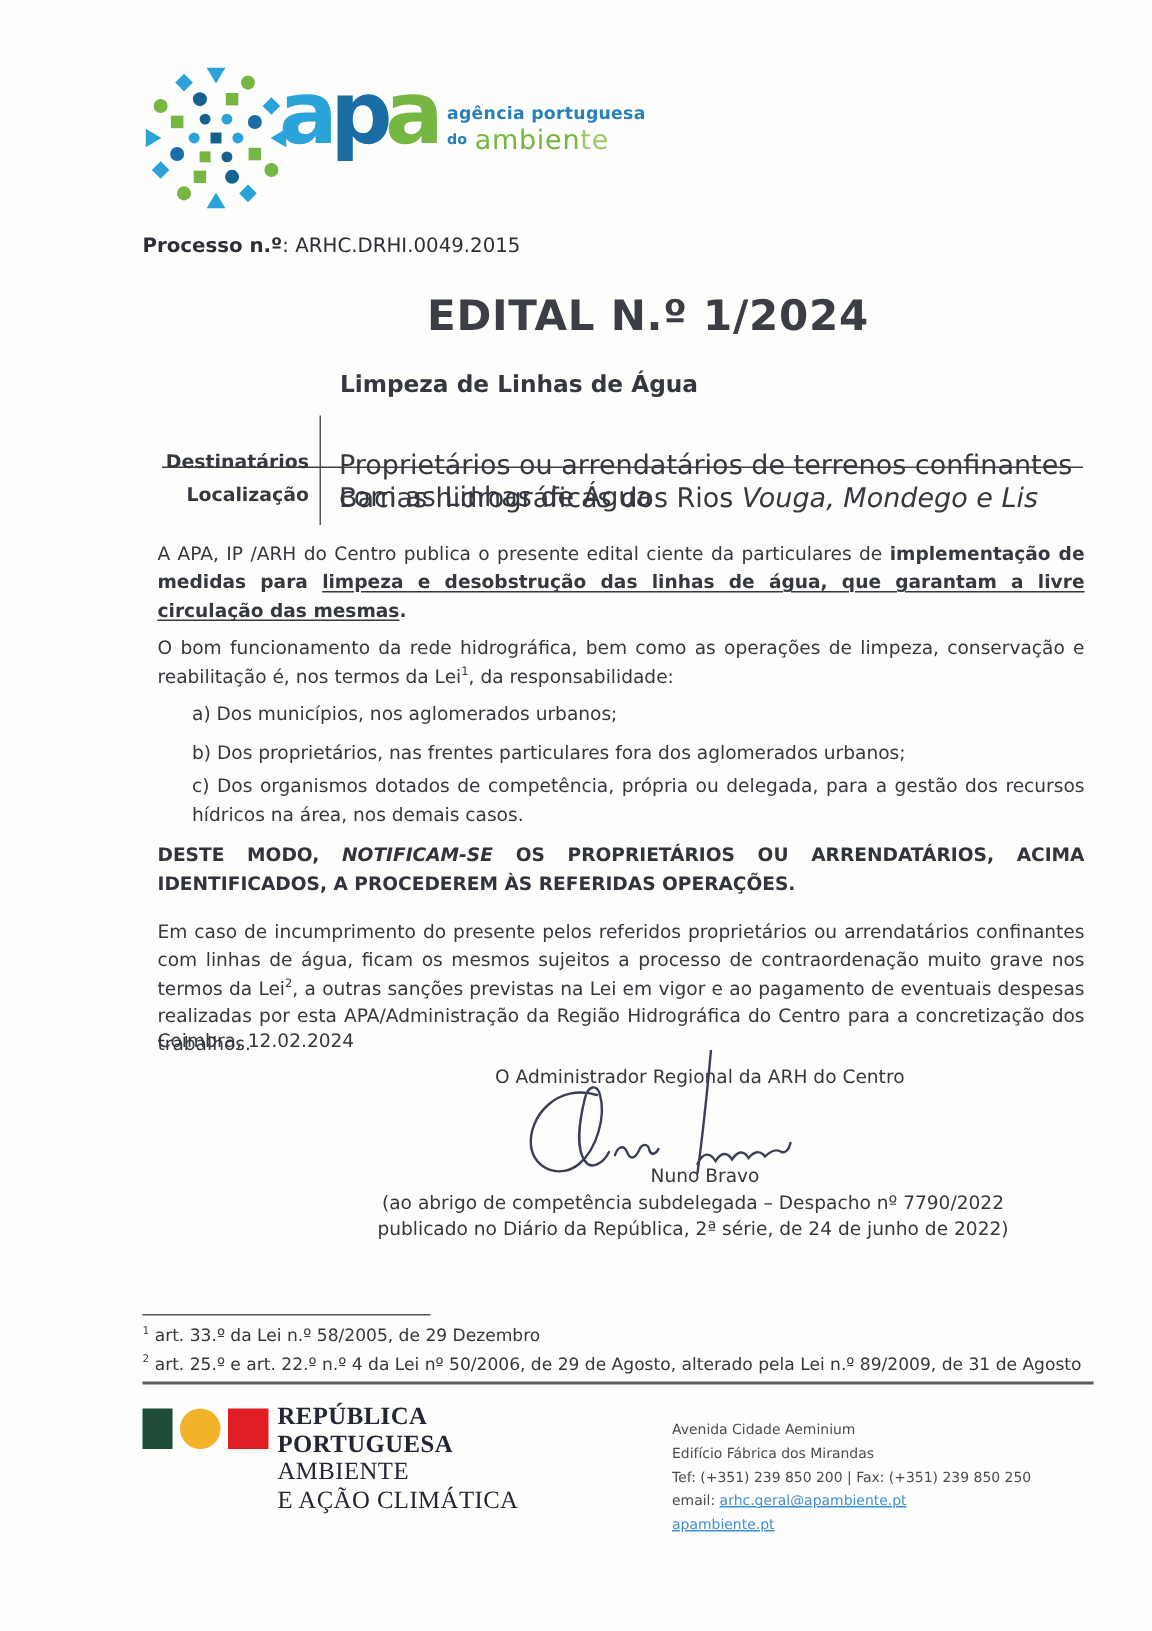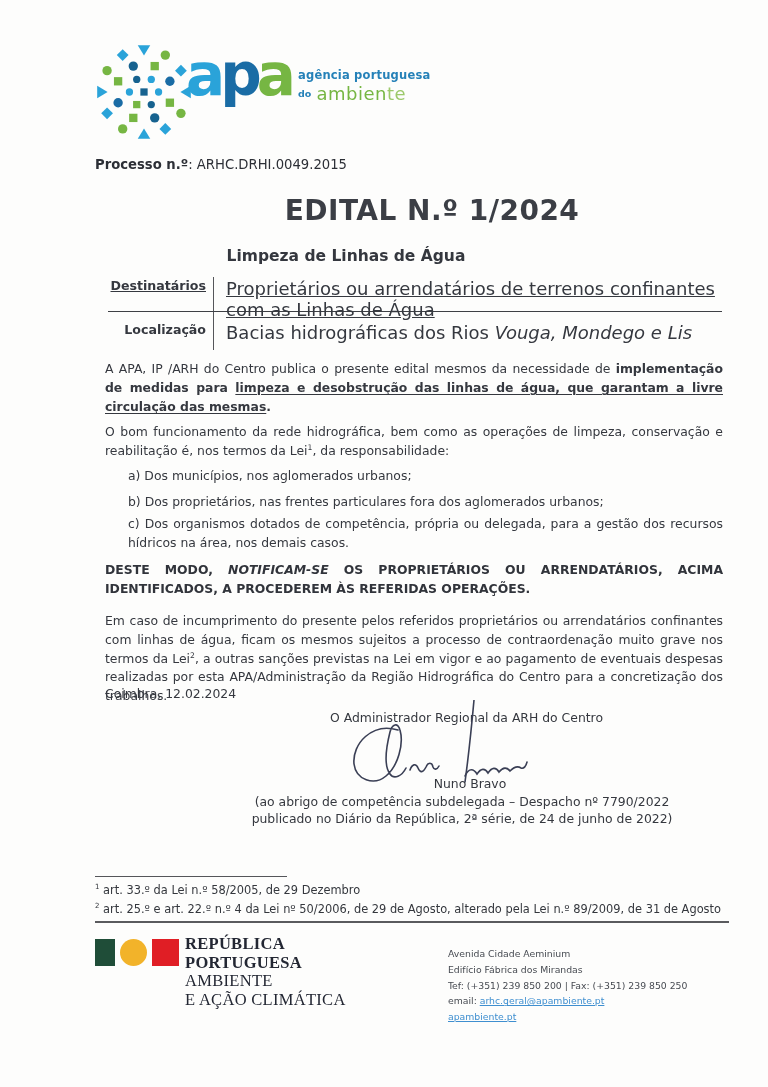--- a/index.html
+++ b/index.html
@@ -36,21 +36,21 @@
   .title{left:0; top:194px; width:768px; margin:0; text-align:center;
          font-size:28px; font-weight:bold; color:#3b3e45; letter-spacing:0.5px;padding-left:48px;}
   .subtitle{left:0; top:247px; width:692px; margin:0; text-align:center;
             font-size:15.5px; font-weight:bold; color:#34373e;}
 
   
   .vline{left:213px; top:277px; width:1.3px; height:73px; background:var(--rule);}
   .hline{left:108px; top:311px; width:614px; height:1.4px; background:#3e4045;}
   .tlabel{left:88px; width:118px; text-align:right; font-weight:bold; font-size:12.6px;}
   .tvalue{left:226px; width:500px; font-size:18px;}
-  .row1{top:278px;text-decoration:underline;} .row2{top:322px;}
+  .row1{top:300px;} .row2{top:322px;}
 
   
   .para{left:105px; width:618px; font-size:12.4px; line-height:19px; text-align:justify;}
   .p1{top:359px;} .p2{top:422px;}
   .li{left:128px; width:595px; font-size:12.4px; line-height:19px; text-align:justify;}
   .li-a{top:466px;} .li-b{top:492px;} .li-c{top:514px;}
   .notice{top:560px; font-weight:bold; color:#31343b;}
   .p4{top:612px; line-height:18.8px;}
   .dateline{left:105px; top:686px; font-size:12.4px;}
 
@@ -138,21 +138,21 @@
   <div class="abs vline"></div>
   <div class="abs hline"></div>
   <div class="abs tlabel row1">Destinatários</div>
   <div class="abs tvalue row1">Proprietários ou arrendatários de terrenos confinantes com as Linhas de Água</div>
   <div class="abs tlabel row2">Localização</div>
   <div class="abs tvalue row2">
     <span>Bacias hidrográficas dos Rios </span><i>Vouga, Mondego e Lis</i>
   </div>
 
   <div class="abs para p1">
-    <span>A APA, IP /ARH do Centro publica o presente edital mesmos da necessidade de </span><b>implementação de medidas para </b><b class="u">limpeza e desobstrução das linhas de água, que garantam a livre circulação das mesmas</b><b>.</b>
+    <span>A APA, IP /ARH do Centro publica o presente edital ciente da particulares de </span><b>implementação de medidas para </b><b class="u">limpeza e desobstrução das linhas de água, que garantam a livre circulação das mesmas</b><b>.</b>
   </div>
 
   <div class="abs para p2">
     <span>O bom funcionamento da rede hidrográfica, bem como as operações de limpeza, conservação e reabilitação é, nos termos da Lei</span><sup>1</sup><span>, da responsabilidade:</span>
   </div>
 
   <div class="abs li li-a">a) Dos municípios, nos aglomerados urbanos;</div>
   <div class="abs li li-c">c) Dos organismos dotados de competência, própria ou delegada, para a gestão dos recursos hídricos na área, nos demais casos.</div>
   <div class="abs li li-b">b) Dos proprietários, nas frentes particulares fora dos aglomerados urbanos;</div>
 

